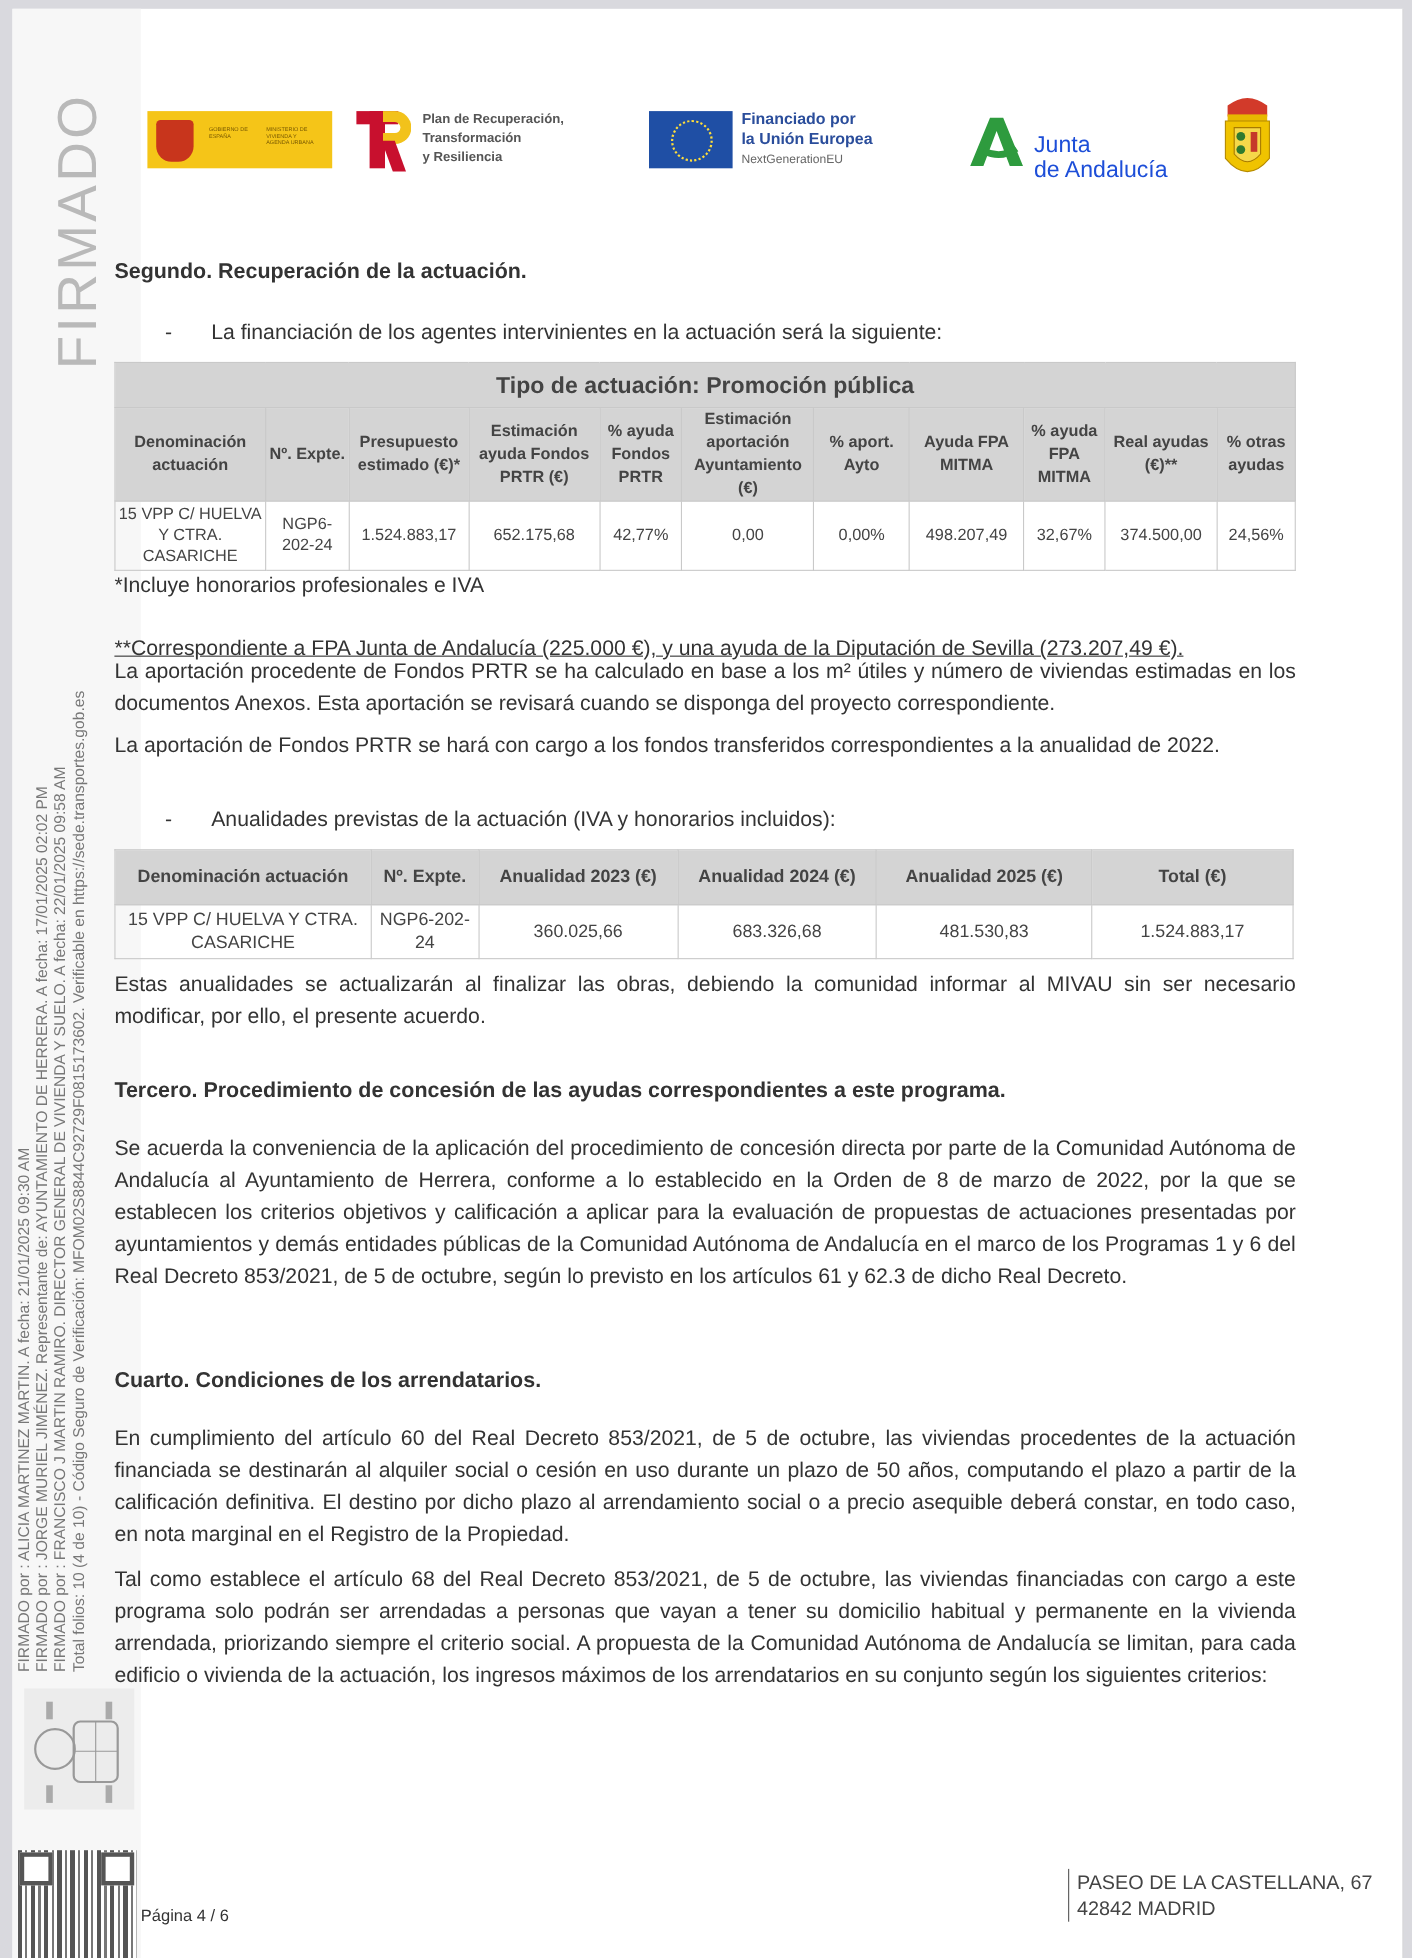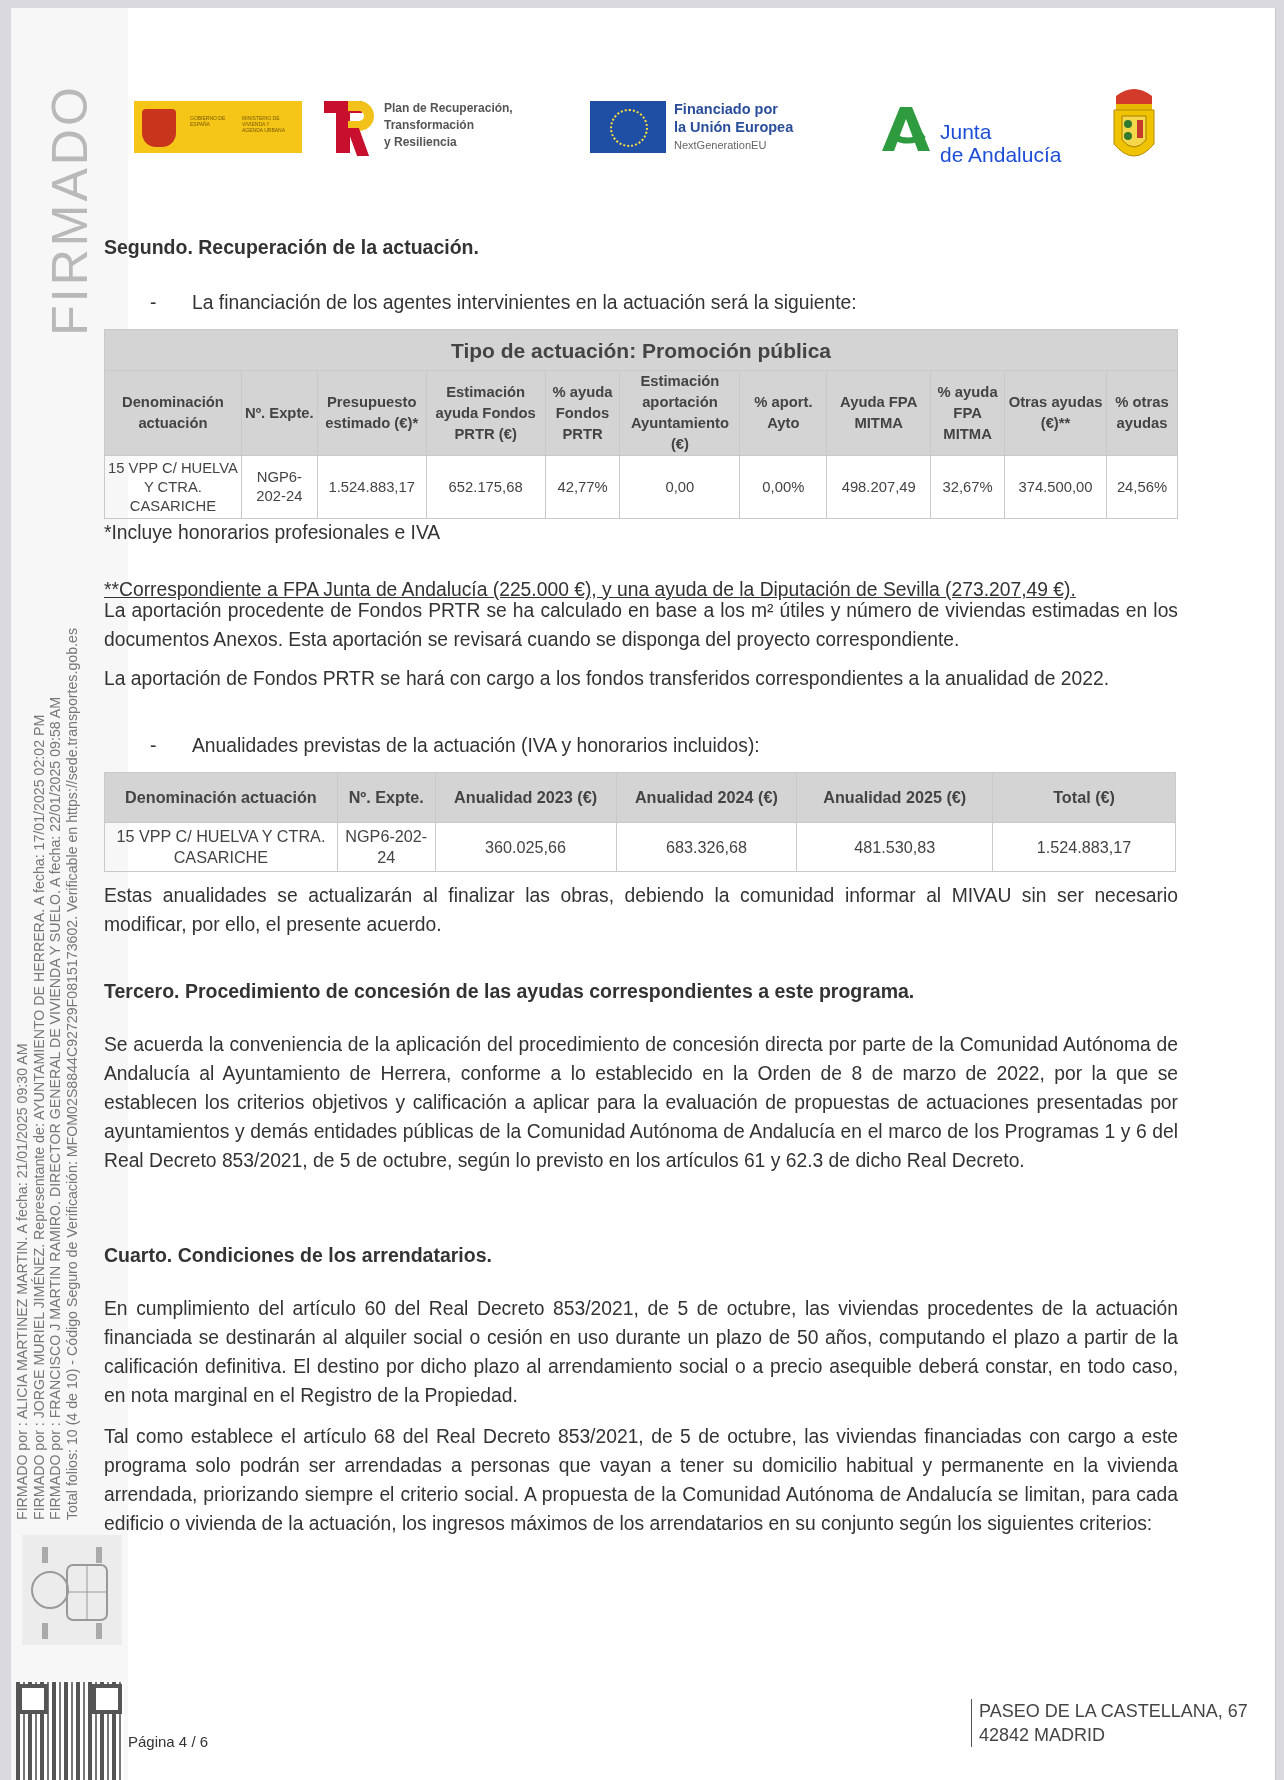--- a/index.html
+++ b/index.html
@@ -169,21 +169,21 @@
       <tr class="cols">
         <th>Denominación actuación</th>
         <th>Nº. Expte.</th>
         <th>Presupuesto estimado (€)*</th>
         <th>Estimación ayuda Fondos PRTR (€)</th>
         <th>% ayuda Fondos PRTR</th>
         <th>Estimación aportación Ayuntamiento (€)</th>
         <th>% aport. Ayto</th>
         <th>Ayuda FPA MITMA</th>
         <th>% ayuda FPA MITMA</th>
-        <th>Otras ayudas (€)**</th>
+        <th>Real ayudas (€)**</th>
         <th>% otras ayudas</th>
       </tr>
     </thead>
     <tbody>
       <tr>
         <td>15 VPP C/ HUELVA Y CTRA. CASARICHE</td>
         <td>NGP6-202-24</td>
         <td>1.524.883,17</td>
         <td>652.175,68</td>
         <td>42,77%</td>

